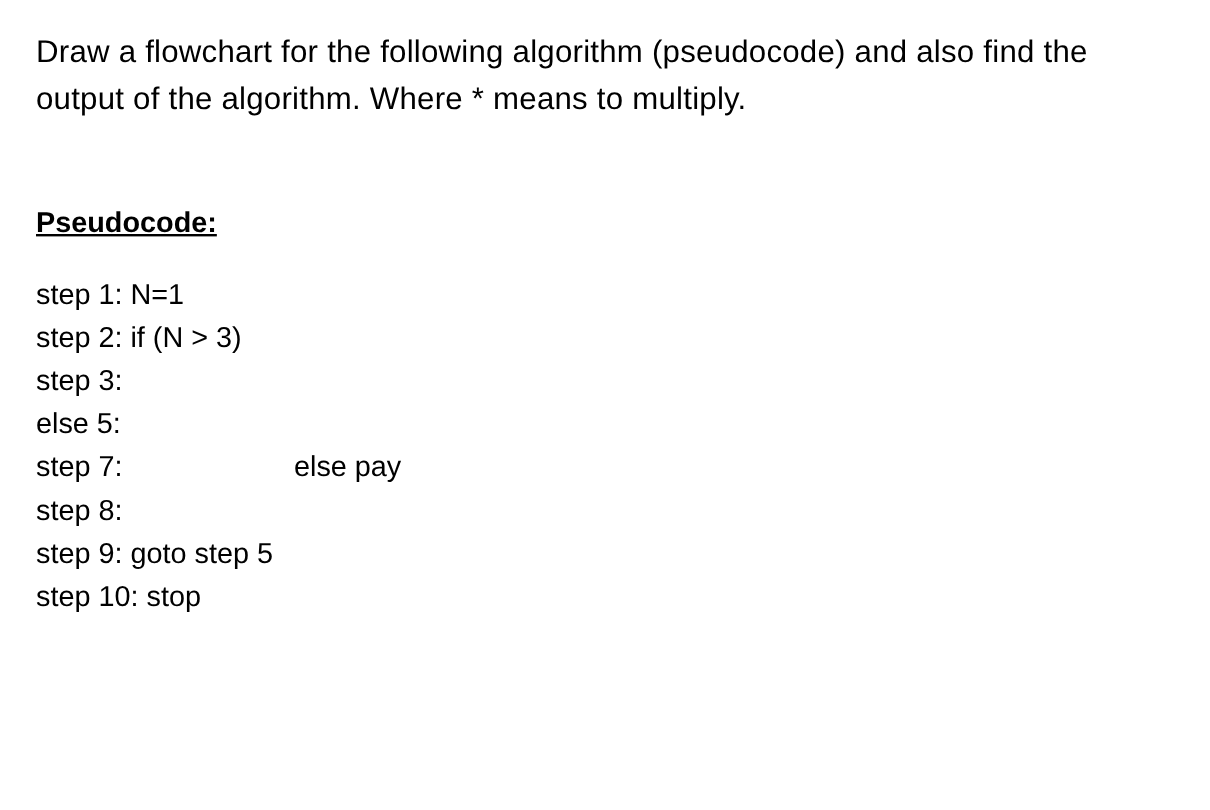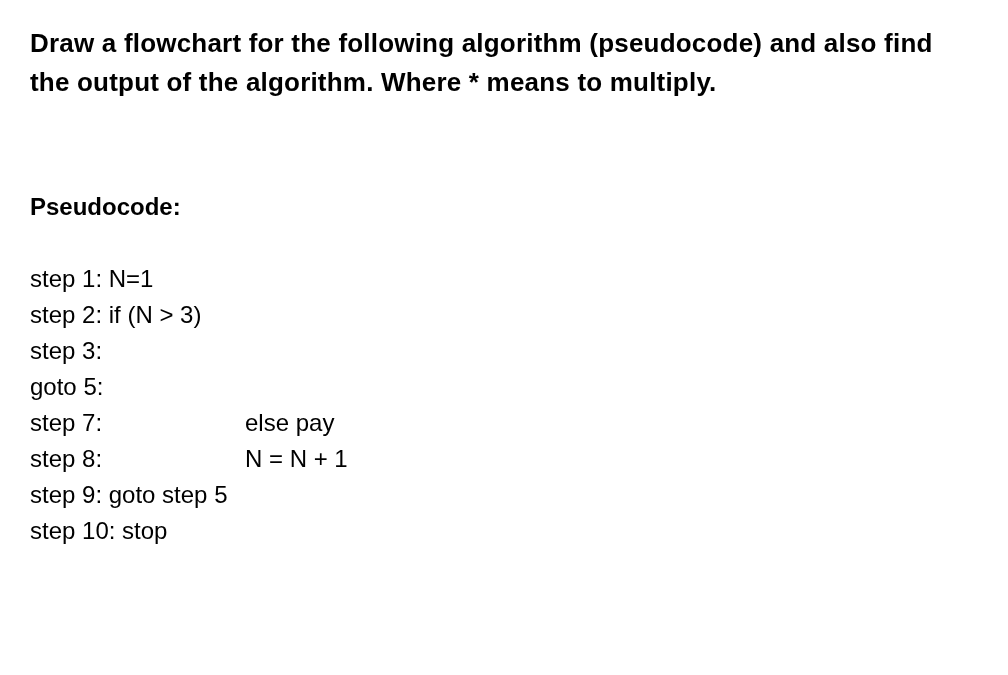--- a/index.html
+++ b/index.html
@@ -9,30 +9,31 @@
     height: 675px;
     background: #ffffff;
     font-family: Arial, Helvetica, sans-serif;
     color: #000000;
   }
   .page {
     padding: 24px 30px 0 30px;
     box-sizing: border-box;
   }
   .title {
-    font-weight: bold;
+    font-weight: normal;
     font-size: 26px;
     line-height: 1.5;
     letter-spacing: 0.2px;
-    margin-bottom: 91px;
+    margin-bottom: 70px;
   }
   .section-heading {
     font-weight: bold;
     font-size: 24px;
-    margin-bottom: 40px;
+    text-decoration: underline;
+    margin-bottom: 28px;
   }
   .steps {
     font-family: Liberation Sans, sans-serif;
     font-size: 24px;
     line-height: 1.5;
   }
   .step-row {
     display: flex;
   }
   .step-label {
@@ -58,29 +59,28 @@
       <div class="step-body"></div>
     </div>
     <div class="step-row">
       <div class="step-label">step 2: if (N &gt; 3)</div>
       <div class="step-body"></div>
     </div>
     <div class="step-row">
       <div class="step-label">step 3:</div>
     </div>
     <div class="step-row">
-      <div class="step-label">goto 5:</div>
+      <div class="step-label">else 5:</div>
     </div>
     <div class="step-row">
       <div class="step-label">step 7:</div>
       <div class="step-body">else pay</div>
     </div>
     <div class="step-row">
       <div class="step-label">step 8:</div>
-      <div class="step-body">N = N + 1</div>
     </div>
     <div class="step-row">
       <div class="step-label">step 9: goto step 5</div>
       <div class="step-body"></div>
     </div>
     <div class="step-row">
       <div class="step-label">step 10: stop</div>
       <div class="step-body"></div>
     </div>
   </div>

